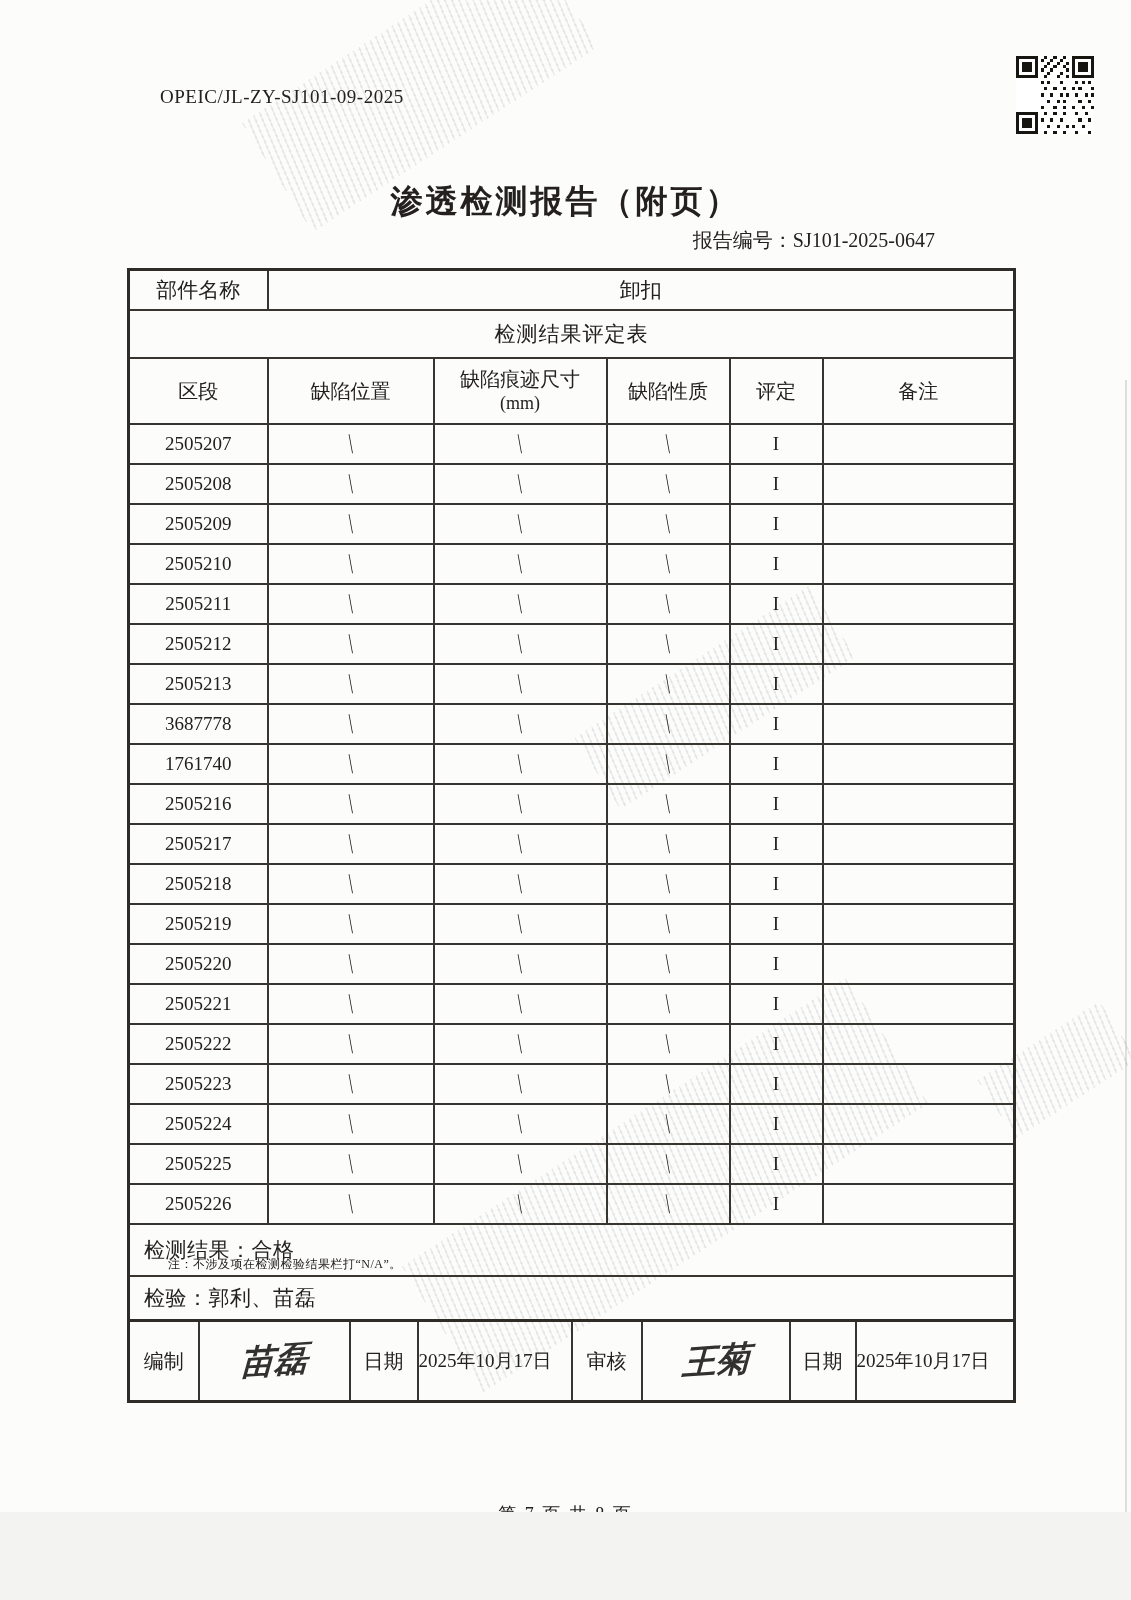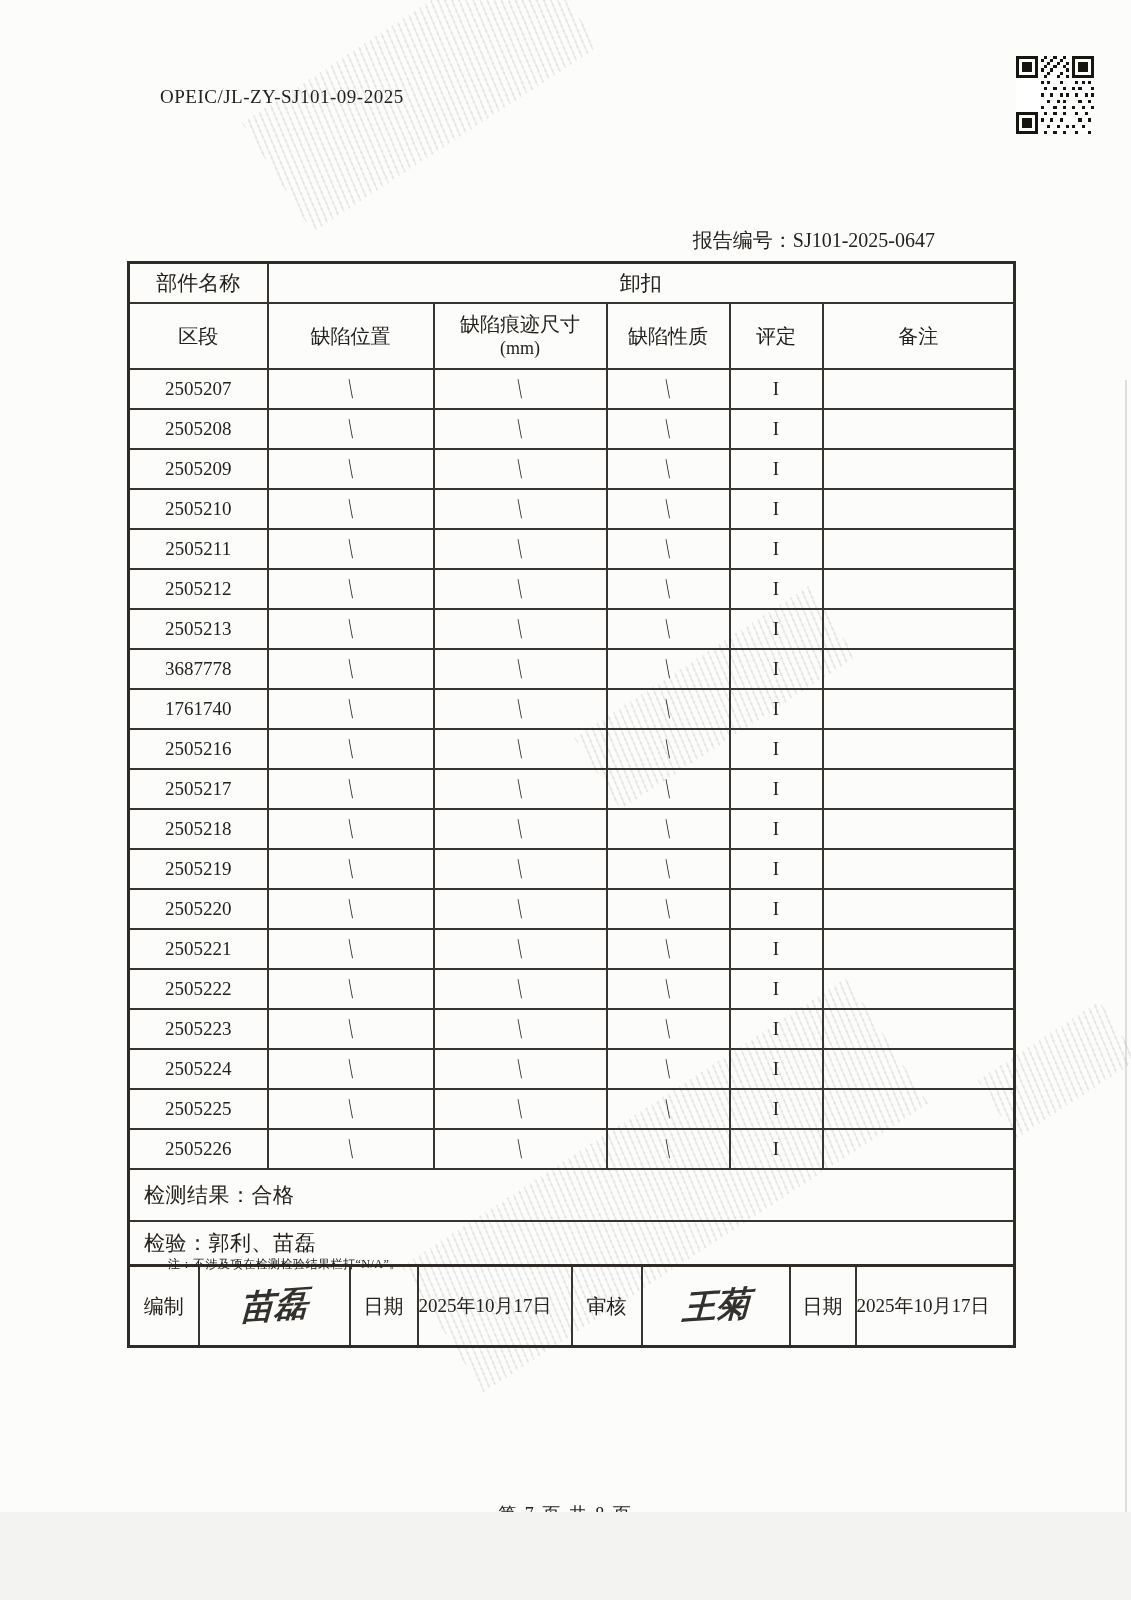--- a/index.html
+++ b/index.html
@@ -37,21 +37,21 @@
   .qr{position:absolute;top:56px;left:1016px;width:78px;height:78px;}
   .title{
     position:absolute;top:180px;left:0;width:100%;
     text-align:center;font-size:32px;font-weight:bold;letter-spacing:3px;
   }
   .report-no{
     position:absolute;top:227px;right:196px;
     font-size:20px;white-space:nowrap;
   }
 
-  .tables{position:absolute;top:261px;left:127px;width:886px;}
+  .tables{position:absolute;top:268px;left:127px;width:886px;}
   table{
     border-collapse:collapse;table-layout:fixed;width:886px;
     border:3px solid #2f2b27;
   }
   td,th{
     border:2px solid #38342f;
     font-weight:normal;text-align:center;vertical-align:middle;
     padding:0;overflow:hidden;
   }
   .r-part td{height:38px;font-size:21px;}
@@ -117,37 +117,41 @@
       <rect x="6" y="6" width="9" height="9"></rect>
         <rect x="60" y="6" width="9" height="9"></rect>
         <rect x="6" y="60" width="9" height="9"></rect>
       <path d="M27 0h3v3h-3z M36 0h3v3h-3z M45 0h3v3h-3z M24 3h3v3h-3z M33 3h3v3h-3z M42 3h3v3h-3z M30 6h3v3h-3z M39 6h3v3h-3z M48 6h3v3h-3z M27 9h3v3h-3z M36 9h3v3h-3z M45 9h3v3h-3z M24 12h3v3h-3z M33 12h3v3h-3z M48 12h3v3h-3z M30 15h3v3h-3z M42 15h3v3h-3z M27 18h3v3h-3z M39 18h3v3h-3z M48 18h3v3h-3z"></path>
       <path d="M24 24h3v3h-3z M30 24h3v3h-3z M42 24h3v3h-3z M27 30h3v3h-3z M36 30h3v3h-3z M45 30h3v3h-3z M24 36h3v3h-3z M33 36h3v3h-3z M42 36h3v3h-3z M48 36h3v3h-3z M30 42h3v3h-3z M39 42h3v3h-3z M45 42h3v3h-3z M24 48h3v3h-3z M36 48h3v3h-3z M45 48h3v3h-3z"></path>
       <path d="M57 24h3v3h-3z M63 24h3v3h-3z M69 24h3v3h-3z M54 30h3v3h-3z M60 30h3v3h-3z M72 30h3v3h-3z M57 36h3v3h-3z M66 36h3v3h-3z M72 36h3v3h-3z M60 42h3v3h-3z M69 42h3v3h-3z M54 48h3v3h-3z M63 48h3v3h-3z M72 48h3v3h-3z"></path>
       <path d="M27 54h3v3h-3z M36 54h3v3h-3z M45 54h3v3h-3z M57 54h3v3h-3z M66 54h3v3h-3z M24 60h3v3h-3z M33 60h3v3h-3z M42 60h3v3h-3z M60 60h3v3h-3z M69 60h3v3h-3z M30 66h3v3h-3z M39 66h3v3h-3z M48 66h3v3h-3z M54 66h3v3h-3z M63 66h3v3h-3z M27 72h3v3h-3z M36 72h3v3h-3z M45 72h3v3h-3z M57 72h3v3h-3z M69 72h3v3h-3z"></path>
     </g>
   </svg>
 
+  <div class="title">渗透检测报告（附页）</div>
 
   <div class="report-no"><span>报告编号：</span><span>SJ101-2025-0647</span></div>
 
   <div class="tables">
     <table class="main">
       <colgroup>
         <col style="width:139px">
           <col style="width:166px">
           <col style="width:173px">
         <col style="width:123px">
           <col style="width:93px">
           <col style="width:192px">
       </colgroup>
       <tbody>
         <tr class="r-part">
           <td>部件名称</td>
           <td colspan="5">卸扣</td>
+        </tr>
+        <tr class="r-subtitle">
+          <td colspan="6">检测结果评定表</td>
         </tr>
         <tr class="r-header">
           <th>区段</th>
           <th>缺陷位置</th>
           <th>
             <div>缺陷痕迹尺寸</div>
             <div class="unit">(mm)</div>
           </th>
           <th>缺陷性质</th>
           <th>评定</th>

